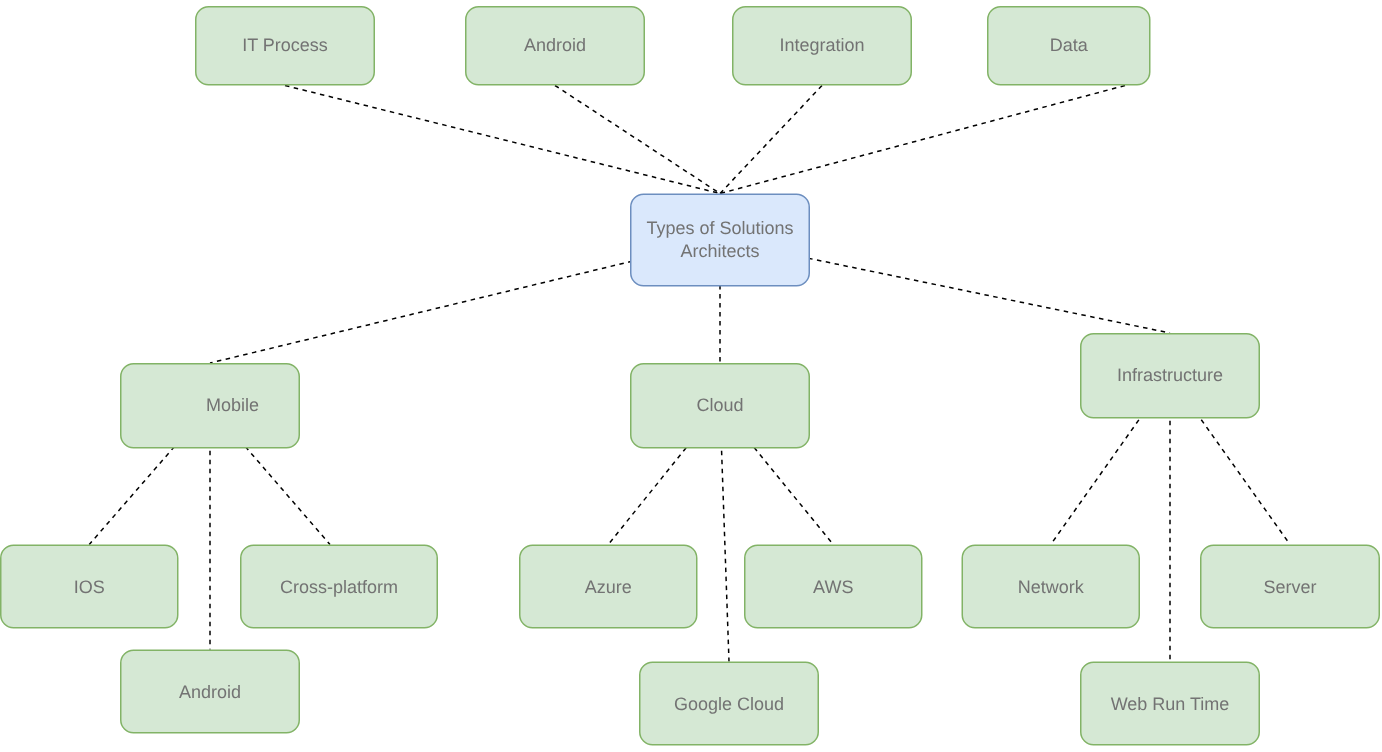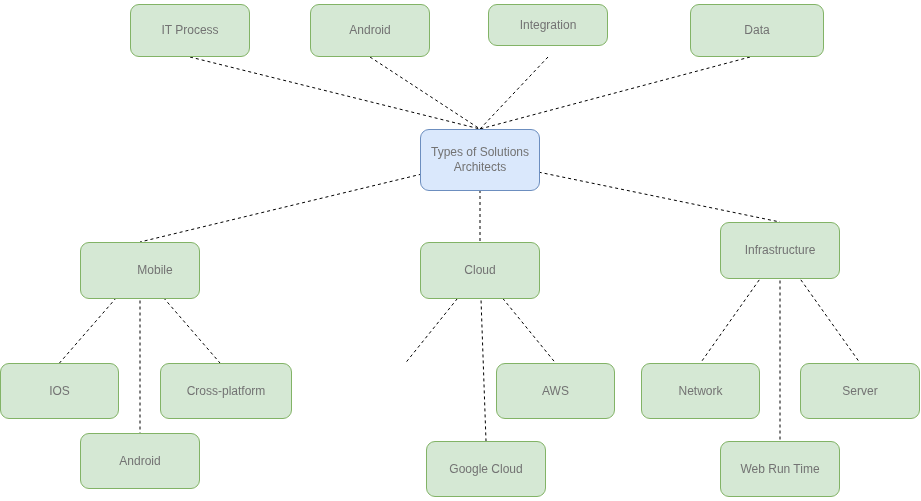--- a/index.html
+++ b/index.html
@@ -69,24 +69,24 @@
       <line x1="780" y1="250.5" x2="780" y2="441" stroke="#000000" stroke-width="1" stroke-dasharray="3 3"></line>
       <line x1="780" y1="250.5" x2="860" y2="363" stroke="#000000" stroke-width="1" stroke-dasharray="3 3"></line>
     </svg>
 
 <div class="node green" style="left: 130px; top: 4px; width: 120px; height: 53px;">
       <span class="label">IT Process</span>
     </div>
     <div class="node green" style="left: 310px; top: 4px; width: 120px; height: 53px;">
       <span class="label">Android</span>
     </div>
-    <div class="node green" style="left: 488px; top: 4px; width: 120px; height: 42px;">
+    <div class="node green" style="left: 488px; top: 4px; width: 120px; height: 53px;">
       <span class="label">Integration</span>
     </div>
-    <div class="node green" style="left: 690px; top: 4px; width: 134px; height: 53px;">
+    <div class="node green" style="left: 658px; top: 4px; width: 109px; height: 53px;">
       <span class="label">Data</span>
     </div>
     <div class="node blue" style="left: 420px; top: 129px; width: 120px; height: 62px;">
       <span class="label">Types of Solutions Architects</span>
     </div>
     <div class="node green" style="left: 80px; top: 242px; width: 120px; height: 57px; padding-left: 38px;">
       <span class="label">Mobile</span>
     </div>
     <div class="node green" style="left: 420px; top: 242px; width: 120px; height: 57px;">
       <span class="label">Cloud</span>
@@ -96,20 +96,23 @@
     </div>
     <div class="node green" style="left: 0px; top: 363px; width: 119px; height: 56px;">
       <span class="label">IOS</span>
     </div>
     <div class="node green" style="left: 160px; top: 363px; width: 132px; height: 56px;">
       <span class="label">Cross-platform</span>
     </div>
     <div class="node green" style="left: 80px; top: 433px; width: 120px; height: 56px;">
       <span class="label">Android</span>
     </div>
+    <div class="node green" style="left: 346px; top: 363px; width: 119px; height: 56px;">
+      <span class="label">Azure</span>
+    </div>
     <div class="node green" style="left: 496px; top: 363px; width: 119px; height: 56px;">
       <span class="label">AWS</span>
     </div>
     <div class="node green" style="left: 426px; top: 441px; width: 120px; height: 56px;">
       <span class="label">Google Cloud</span>
     </div>
     <div class="node green" style="left: 641px; top: 363px; width: 119px; height: 56px;">
       <span class="label">Network</span>
     </div>
     <div class="node green" style="left: 800px; top: 363px; width: 120px; height: 56px;">

